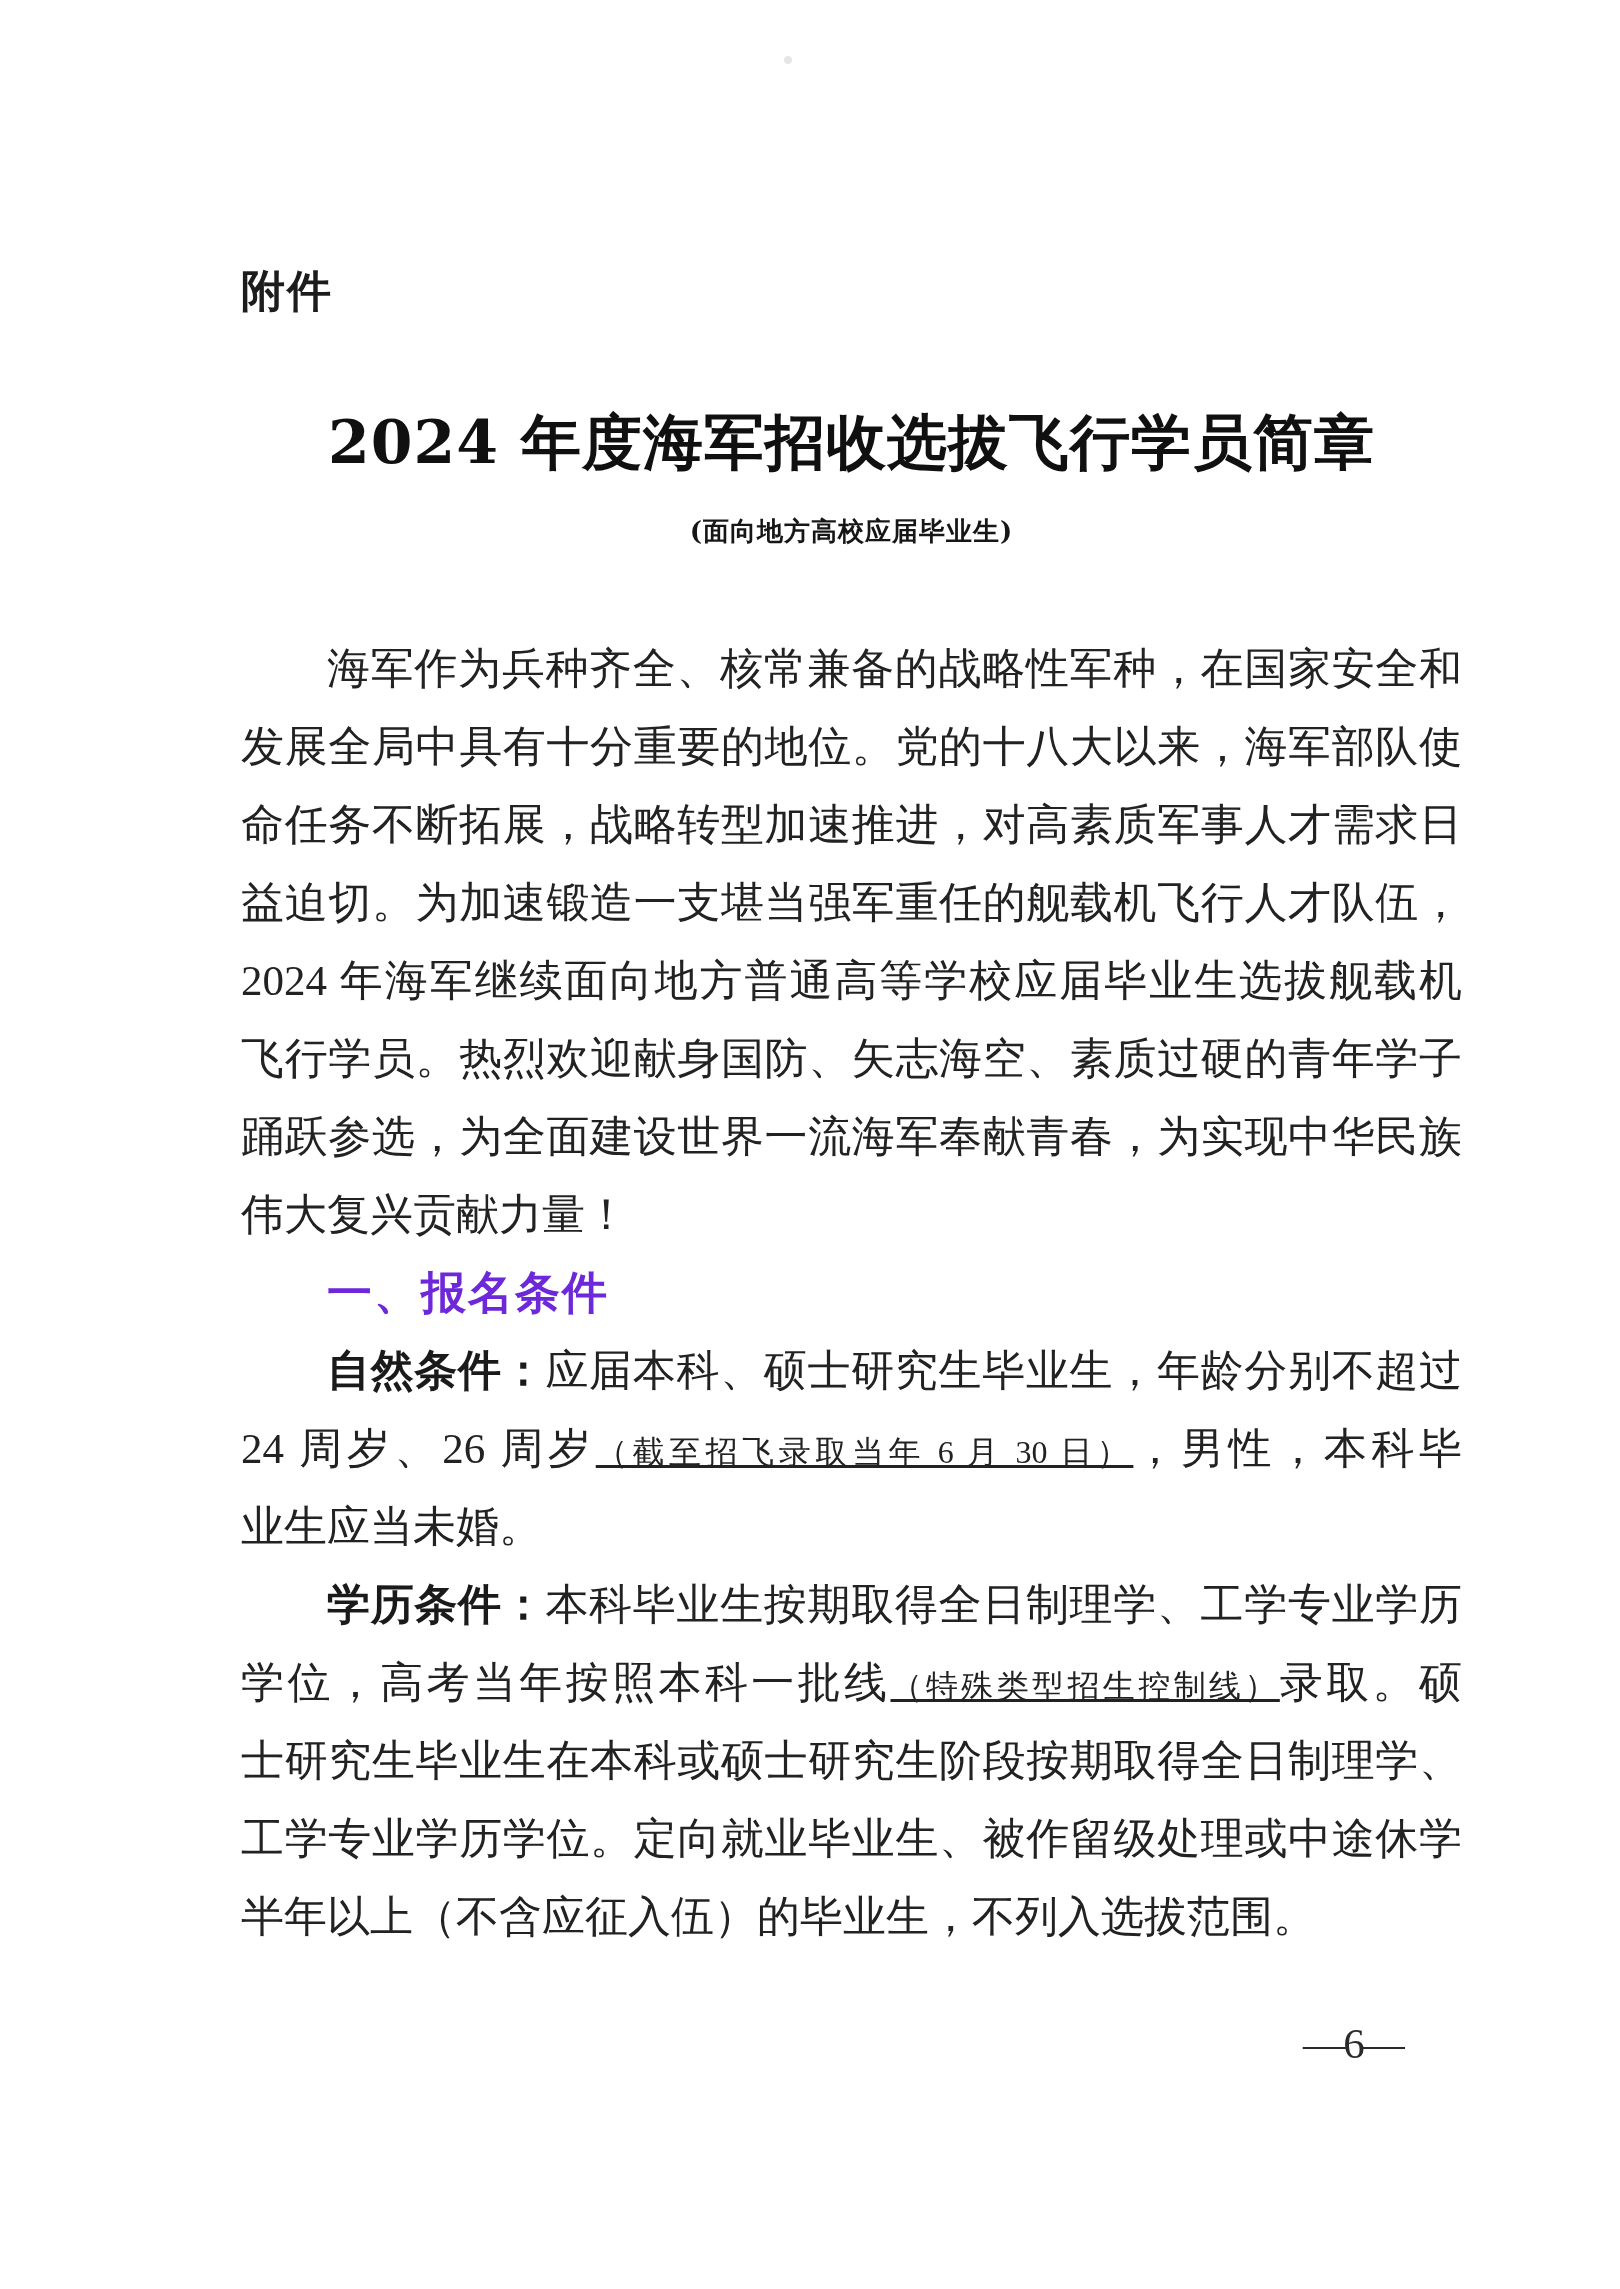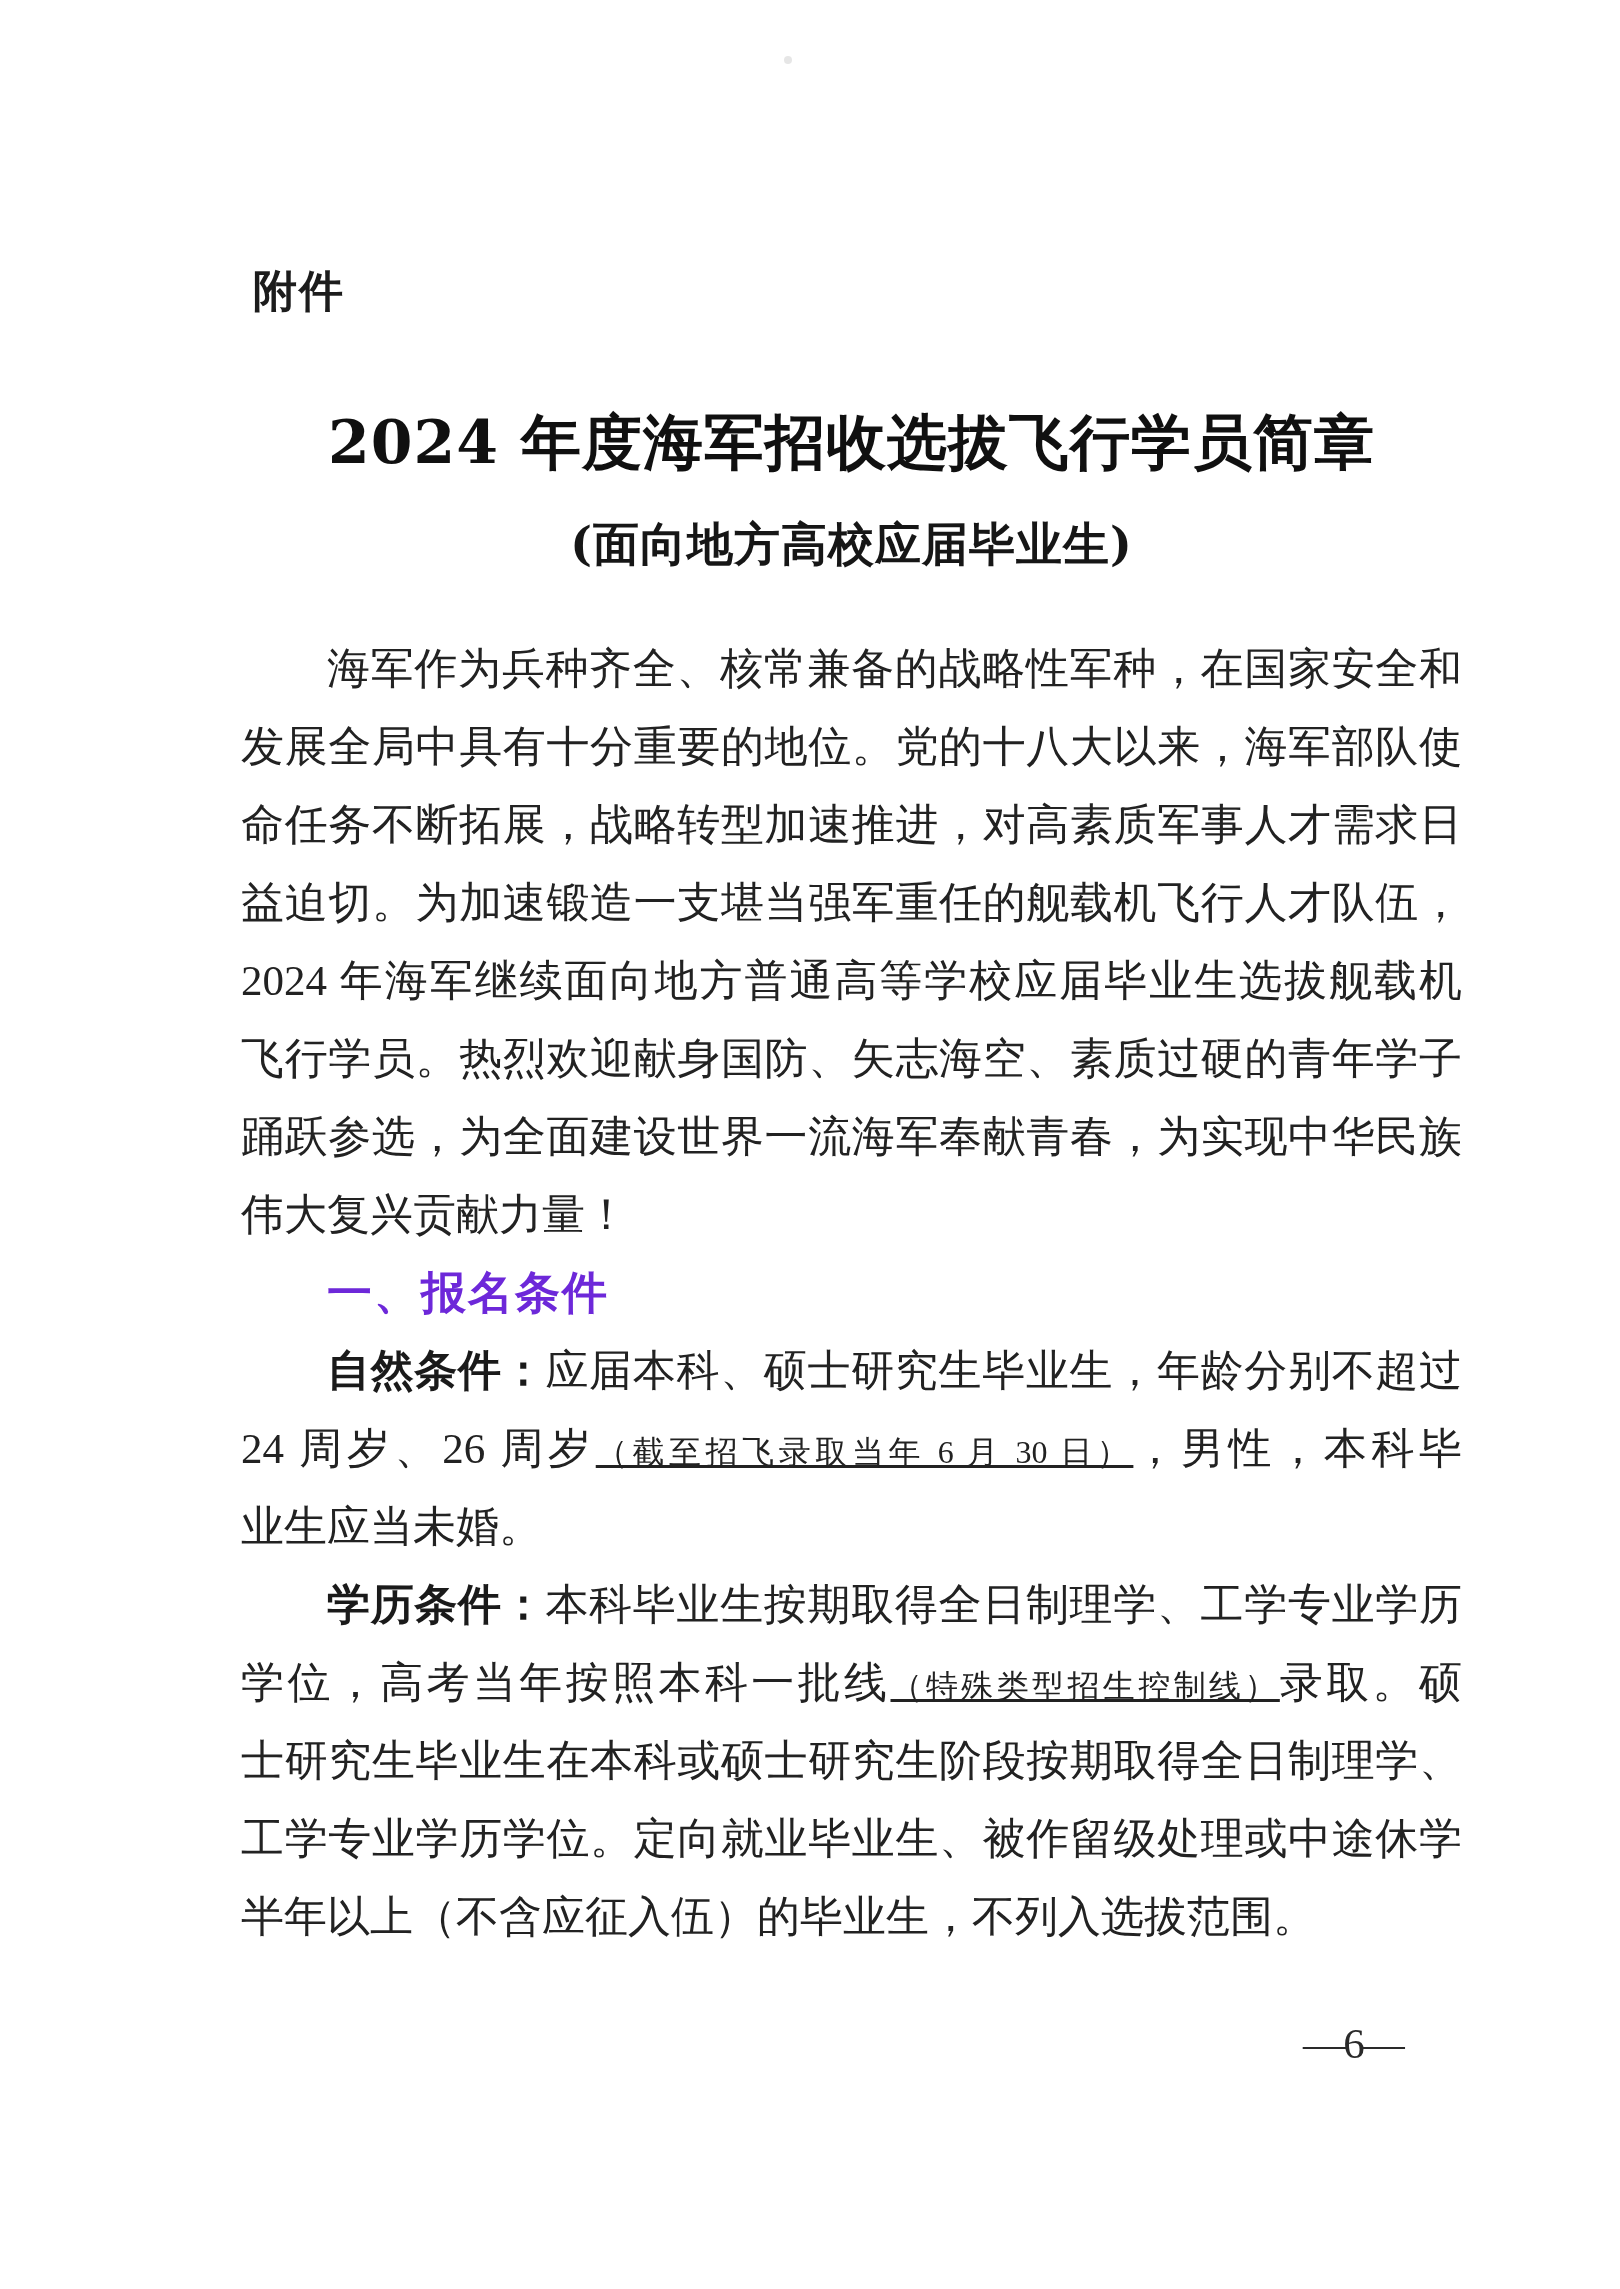--- a/index.html
+++ b/index.html
@@ -9,34 +9,33 @@
     background:#ffffff;
     overflow:hidden;
     color:#1f1f1f;
     font-family:"Liberation Serif","DejaVu Serif",serif;
   }
   .attachment{
     position:absolute;left:241px;top:265px;
     font-family:"Liberation Sans","DejaVu Sans",sans-serif;
     font-weight:600;font-size:44px;line-height:1.2;color:#1c1c1c;
     letter-spacing:2px;
-    margin-left:12px;
   }
   .title{
     position:absolute;left:241px;top:406px;width:1221px;
     text-align:center;
     font-family:"DejaVu Serif","Liberation Serif",serif;
     font-weight:700;font-size:60px;line-height:1.2;color:#101010;
     letter-spacing:1px;
   }
   .subtitle{
     position:absolute;left:241px;top:514px;width:1221px;
     text-align:center;
     font-family:"DejaVu Serif","Liberation Serif",serif;
-    font-weight:600;font-size:46px;color:#161616;
+    font-weight:600;font-size:26px;color:#161616;
     letter-spacing:1px;
   }
   .body{
     position:absolute;left:241px;top:630px;width:1221px;
   }
   .line{
     height:78px;line-height:78px;
     font-size:43px;color:#222;
     white-space:nowrap;
     font-family:"Liberation Serif","DejaVu Serif",serif;

